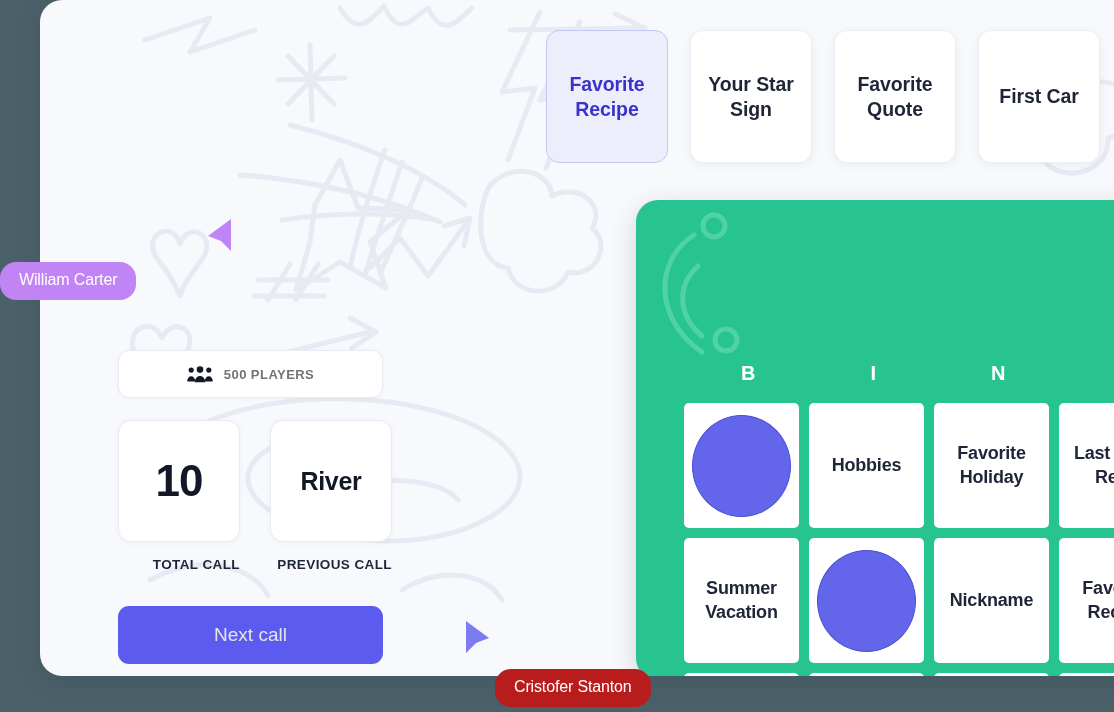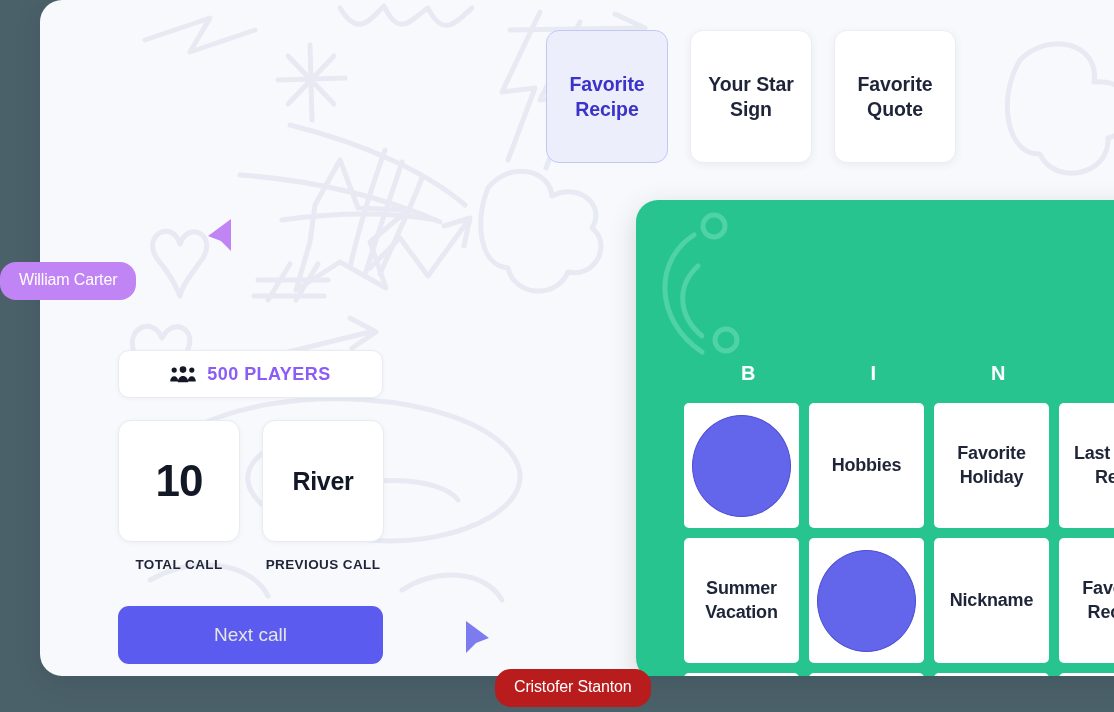--- a/index.html
+++ b/index.html
@@ -86,33 +86,33 @@
     border: 1px solid #e9ebf2;
     border-radius: 11px;
     display: flex;
     align-items: center;
     justify-content: center;
     gap: 11px;
     box-shadow: 0 1px 4px rgba(40,50,80,.045);
     z-index: 5;
   }
   #players-pill .pill-label {
-    font-size: 18px;
-    font-weight: bold;
-    color: #8b5cf6;
+    font-size: 13px;
+    font-weight: bold;
+    color: #737373;
     letter-spacing: .45px;
     text-align: center;
   }
 
   #stats-row {
     position: absolute;
     left: 78px;
     top: 420px;
     display: flex;
-    gap: 22px;
+    gap: 30px;
     z-index: 5;
   }
   .stat-block { width: 122px; }
   .stat-box {
     width: 122px;
     height: 122px;
     background: #ffffff;
     border: 1px solid #e9ebf2;
     border-radius: 13px;
     display: flex;
@@ -122,21 +122,21 @@
   }
   .stat-value {
     font-size: 44px;
     font-weight: bold;
     color: #131827;
     letter-spacing: -1px;
   }
   .stat-value.is-word { font-size: 25px; letter-spacing: -.3px; }
   .stat-caption {
     margin-top: 15px;
-    text-align: center;
+    text-align: right;
     font-size: 13.5px;
     font-weight: bold;
     color: #1f2538;
     letter-spacing: .4px;
     white-space: nowrap;
   }
 
   #next-call-button {
     position: absolute;
     left: 78px;
@@ -291,20 +291,21 @@
 
       <path d="M980 60 C 1010 30, 1060 44, 1054 82 C 1098 78, 1106 128, 1068 138 C 1070 176, 1014 186, 1000 154 C 968 156, 956 100, 980 60 Z"></path>
       <path d="M860 560 C 910 522, 990 536, 1004 586"></path>
     </g>
   </svg>
 
   <div id="prompt-cards">
     <div class="prompt-card is-active">Favorite Recipe</div>
     <div class="prompt-card">Your Star Sign</div>
     <div class="prompt-card">Favorite Quote</div>
+    <div class="prompt-card">First Car</div>
   </div>
 
   <div id="players-pill">
     <svg width="26" height="17" viewBox="0 0 26 17">
       <g fill="#131827">
         <circle cx="4.2" cy="4.1" r="2.6"></circle>
         <path d="M0.2 15.4 c0-3.1 1.8-5.1 4-5.1 s4 2 4 5.1z"></path>
         <circle cx="21.8" cy="4.1" r="2.6"></circle>
         <path d="M17.8 15.4 c0-3.1 1.8-5.1 4-5.1 s4 2 4 5.1z"></path>
         <circle cx="13" cy="3.6" r="3.3"></circle>

